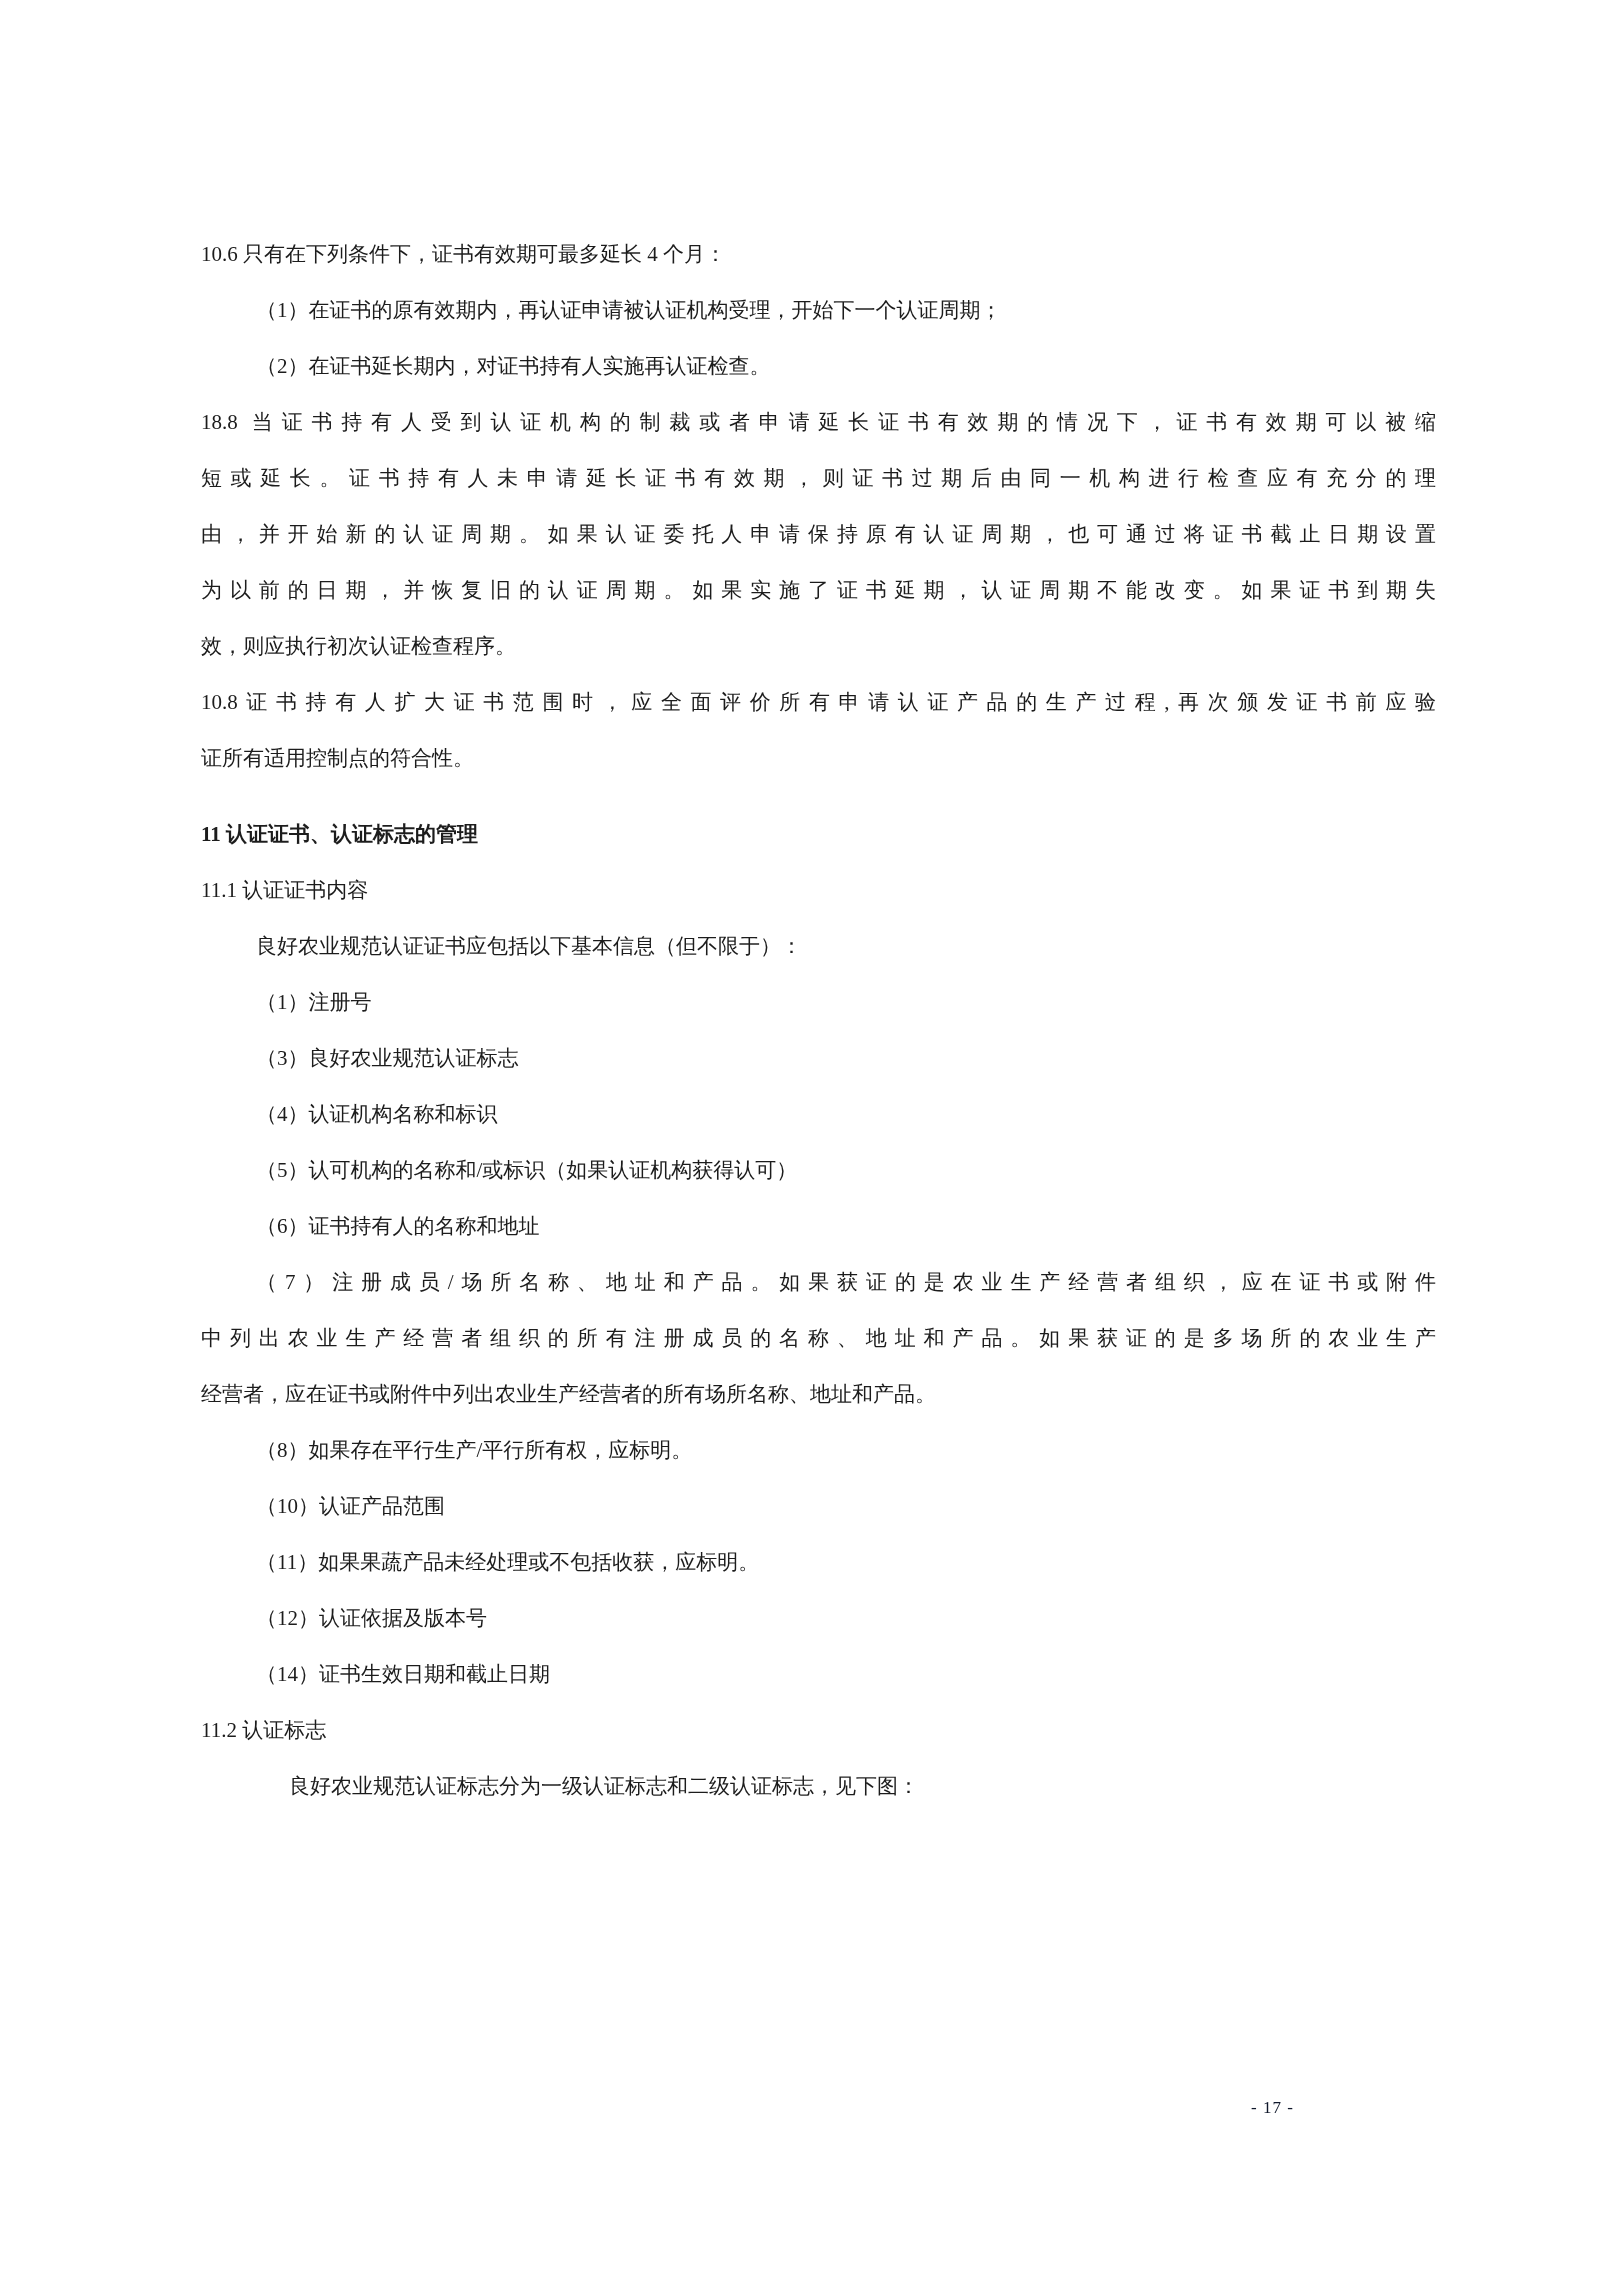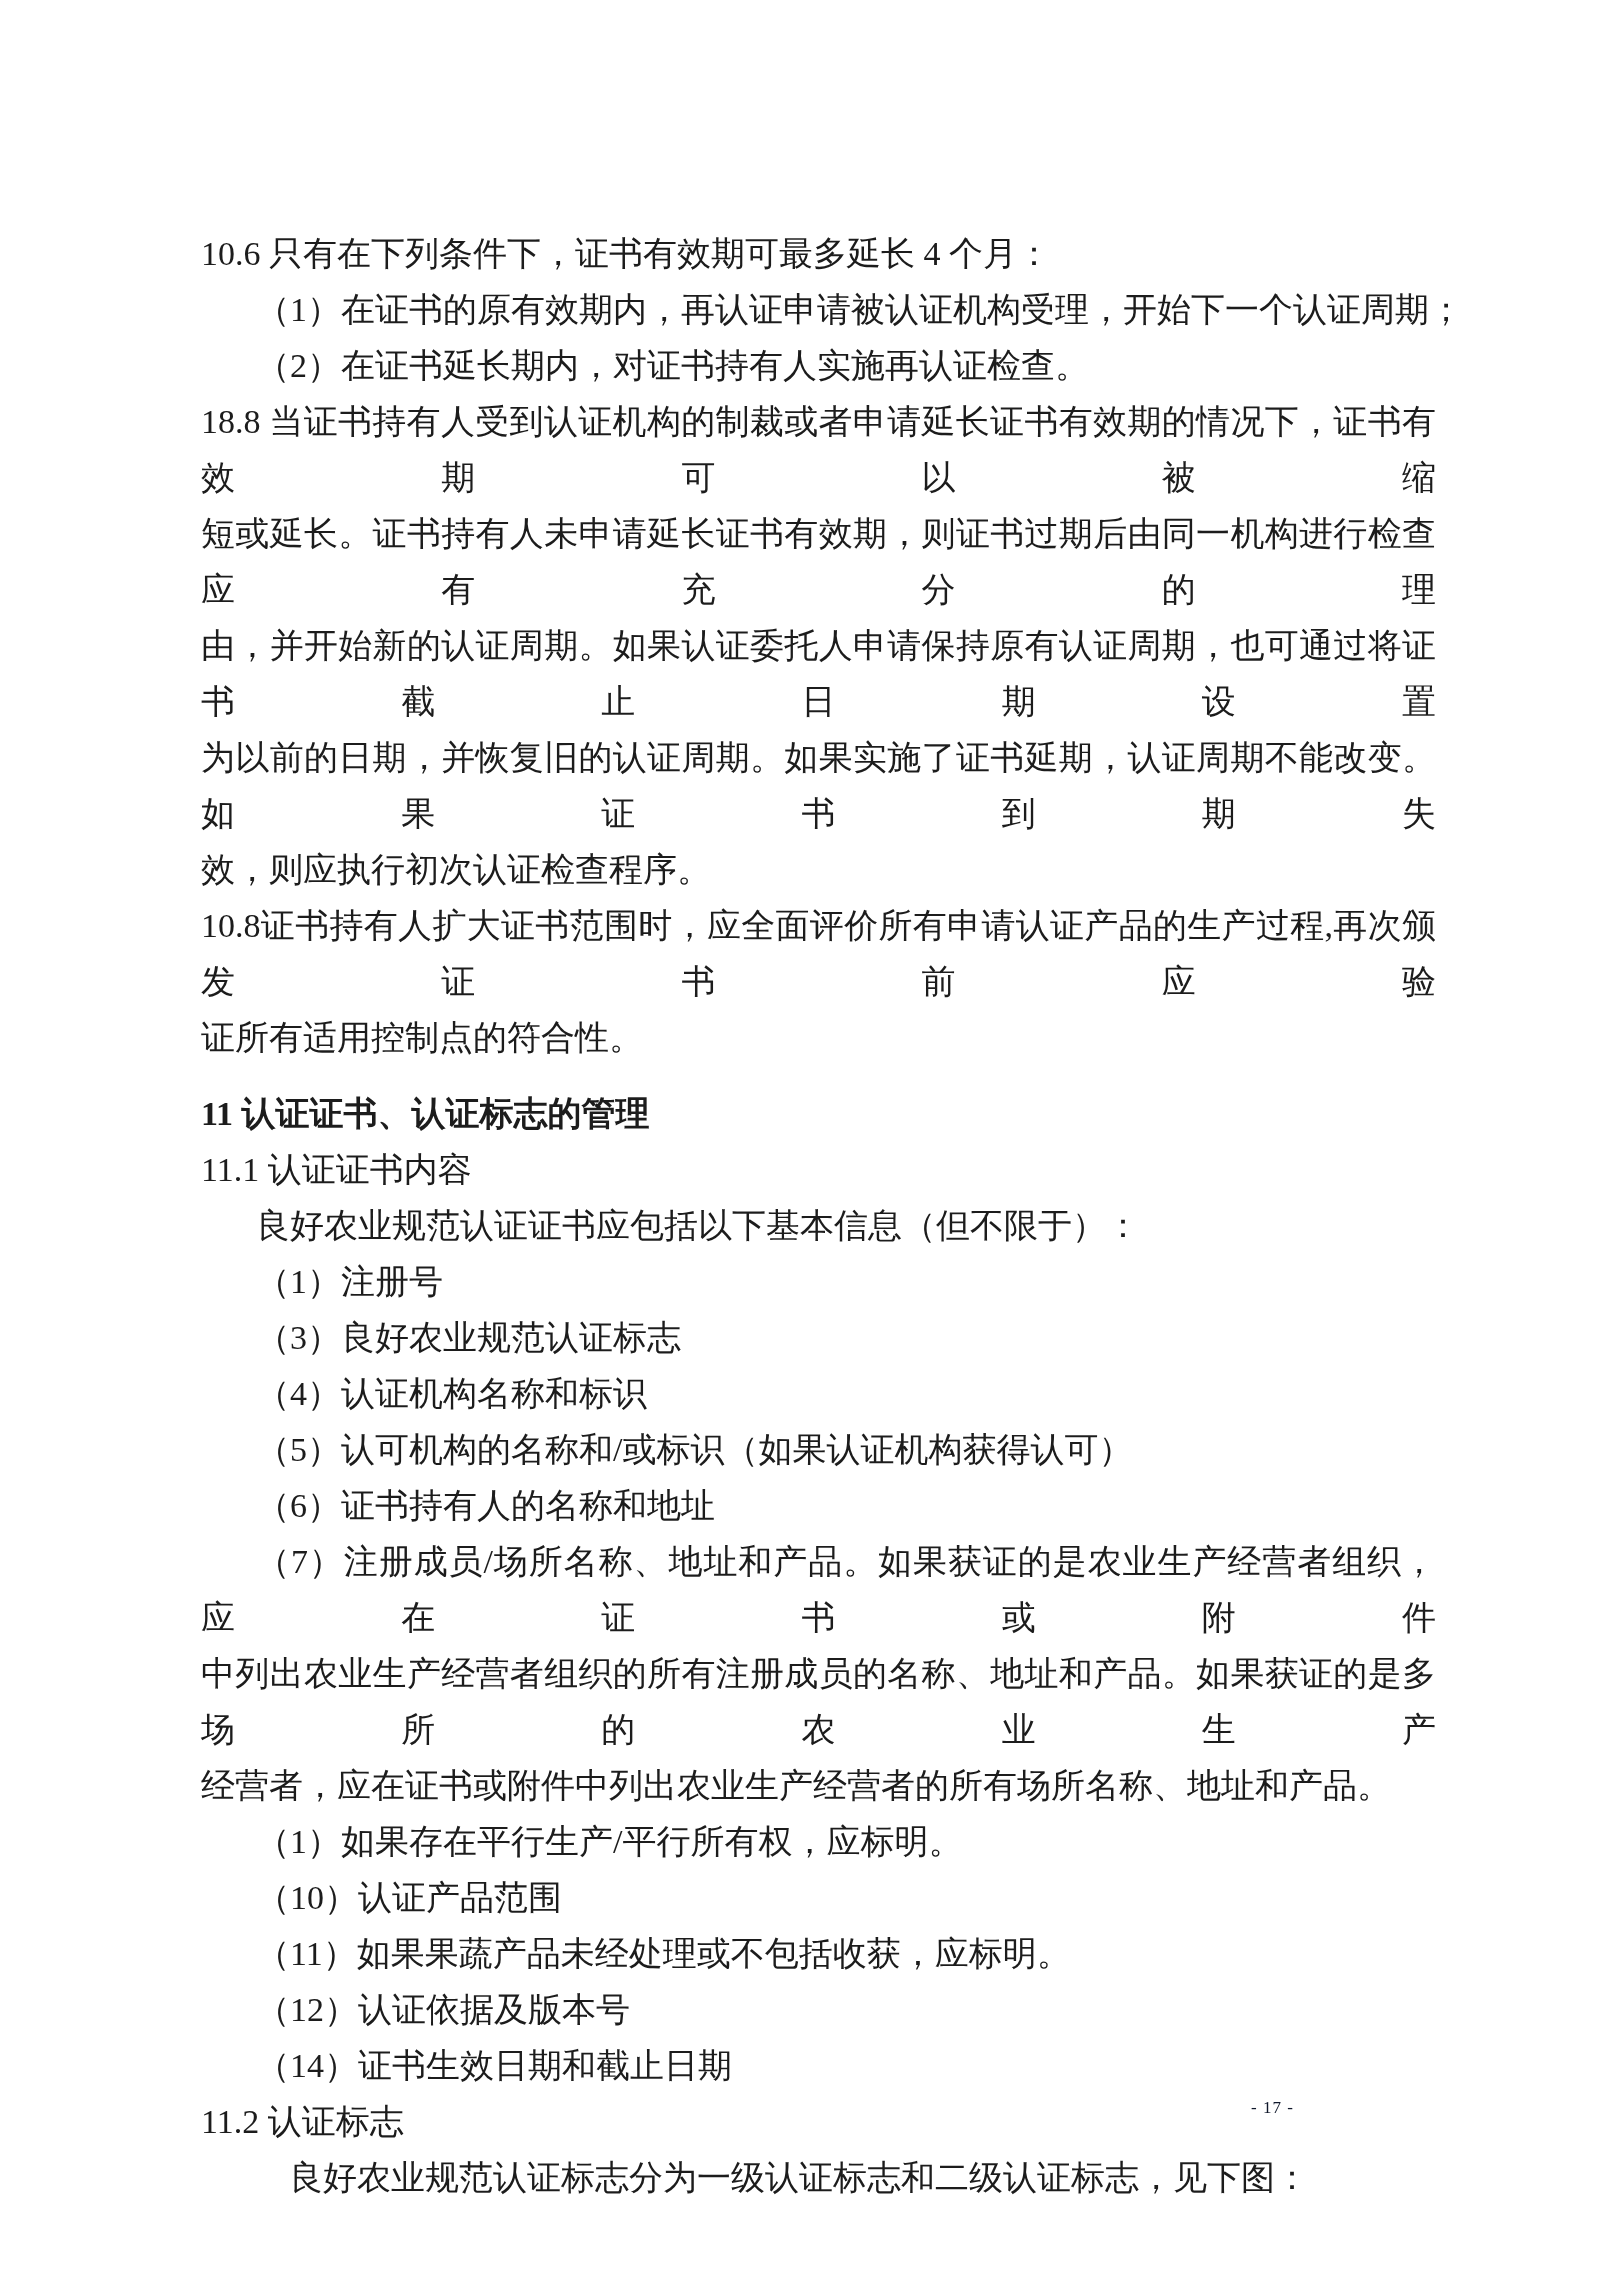--- a/index.html
+++ b/index.html
@@ -14,21 +14,21 @@
     background: #ffffff;
     font-family: "Liberation Serif", "DejaVu Serif", serif;
     color: #1c1c1c;
     overflow: hidden;
   }
   .content {
     position: absolute;
     left: 201px;
     top: 226px;
     width: 1235px;
-    font-size: 34px;
+    font-size: 21px;
     line-height: 56px;
   }
   .line {
     white-space: nowrap;
   }
   .line.justify {
     white-space: normal;
     text-align: justify;
     text-align-last: justify;
     text-justify: inter-character;
@@ -72,21 +72,21 @@
     <div class="line">11.1 认证证书内容</div>
     <div class="line ind2">良好农业规范认证证书应包括以下基本信息（但不限于）：</div>
     <div class="line ind2">（1）注册号</div>
     <div class="line ind2">（3）良好农业规范认证标志</div>
     <div class="line ind2">（4）认证机构名称和标识</div>
     <div class="line ind2">（5）认可机构的名称和/或标识（如果认证机构获得认可）</div>
     <div class="line ind2">（6）证书持有人的名称和地址</div>
     <div class="line ind2 justify">（7）注册成员/场所名称、地址和产品。如果获证的是农业生产经营者组织，应在证书或附件</div>
     <div class="line justify">中列出农业生产经营者组织的所有注册成员的名称、地址和产品。如果获证的是多场所的农业生产</div>
     <div class="line">经营者，应在证书或附件中列出农业生产经营者的所有场所名称、地址和产品。</div>
-    <div class="line ind2">（1）如果存在平行生产/平行所有权，应标明。</div>
+    <div class="line ind2">（8）如果存在平行生产/平行所有权，应标明。</div>
     <div class="line ind2">（10）认证产品范围</div>
     <div class="line ind2">（11）如果果蔬产品未经处理或不包括收获，应标明。</div>
     <div class="line ind2">（12）认证依据及版本号</div>
     <div class="line ind2">（14）证书生效日期和截止日期</div>
     <div class="line">11.2 认证标志</div>
     <div class="line ind3">良好农业规范认证标志分为一级认证标志和二级认证标志，见下图：</div>
   </div>
   <div class="page-number">- 17 -</div>
 </div>
 

